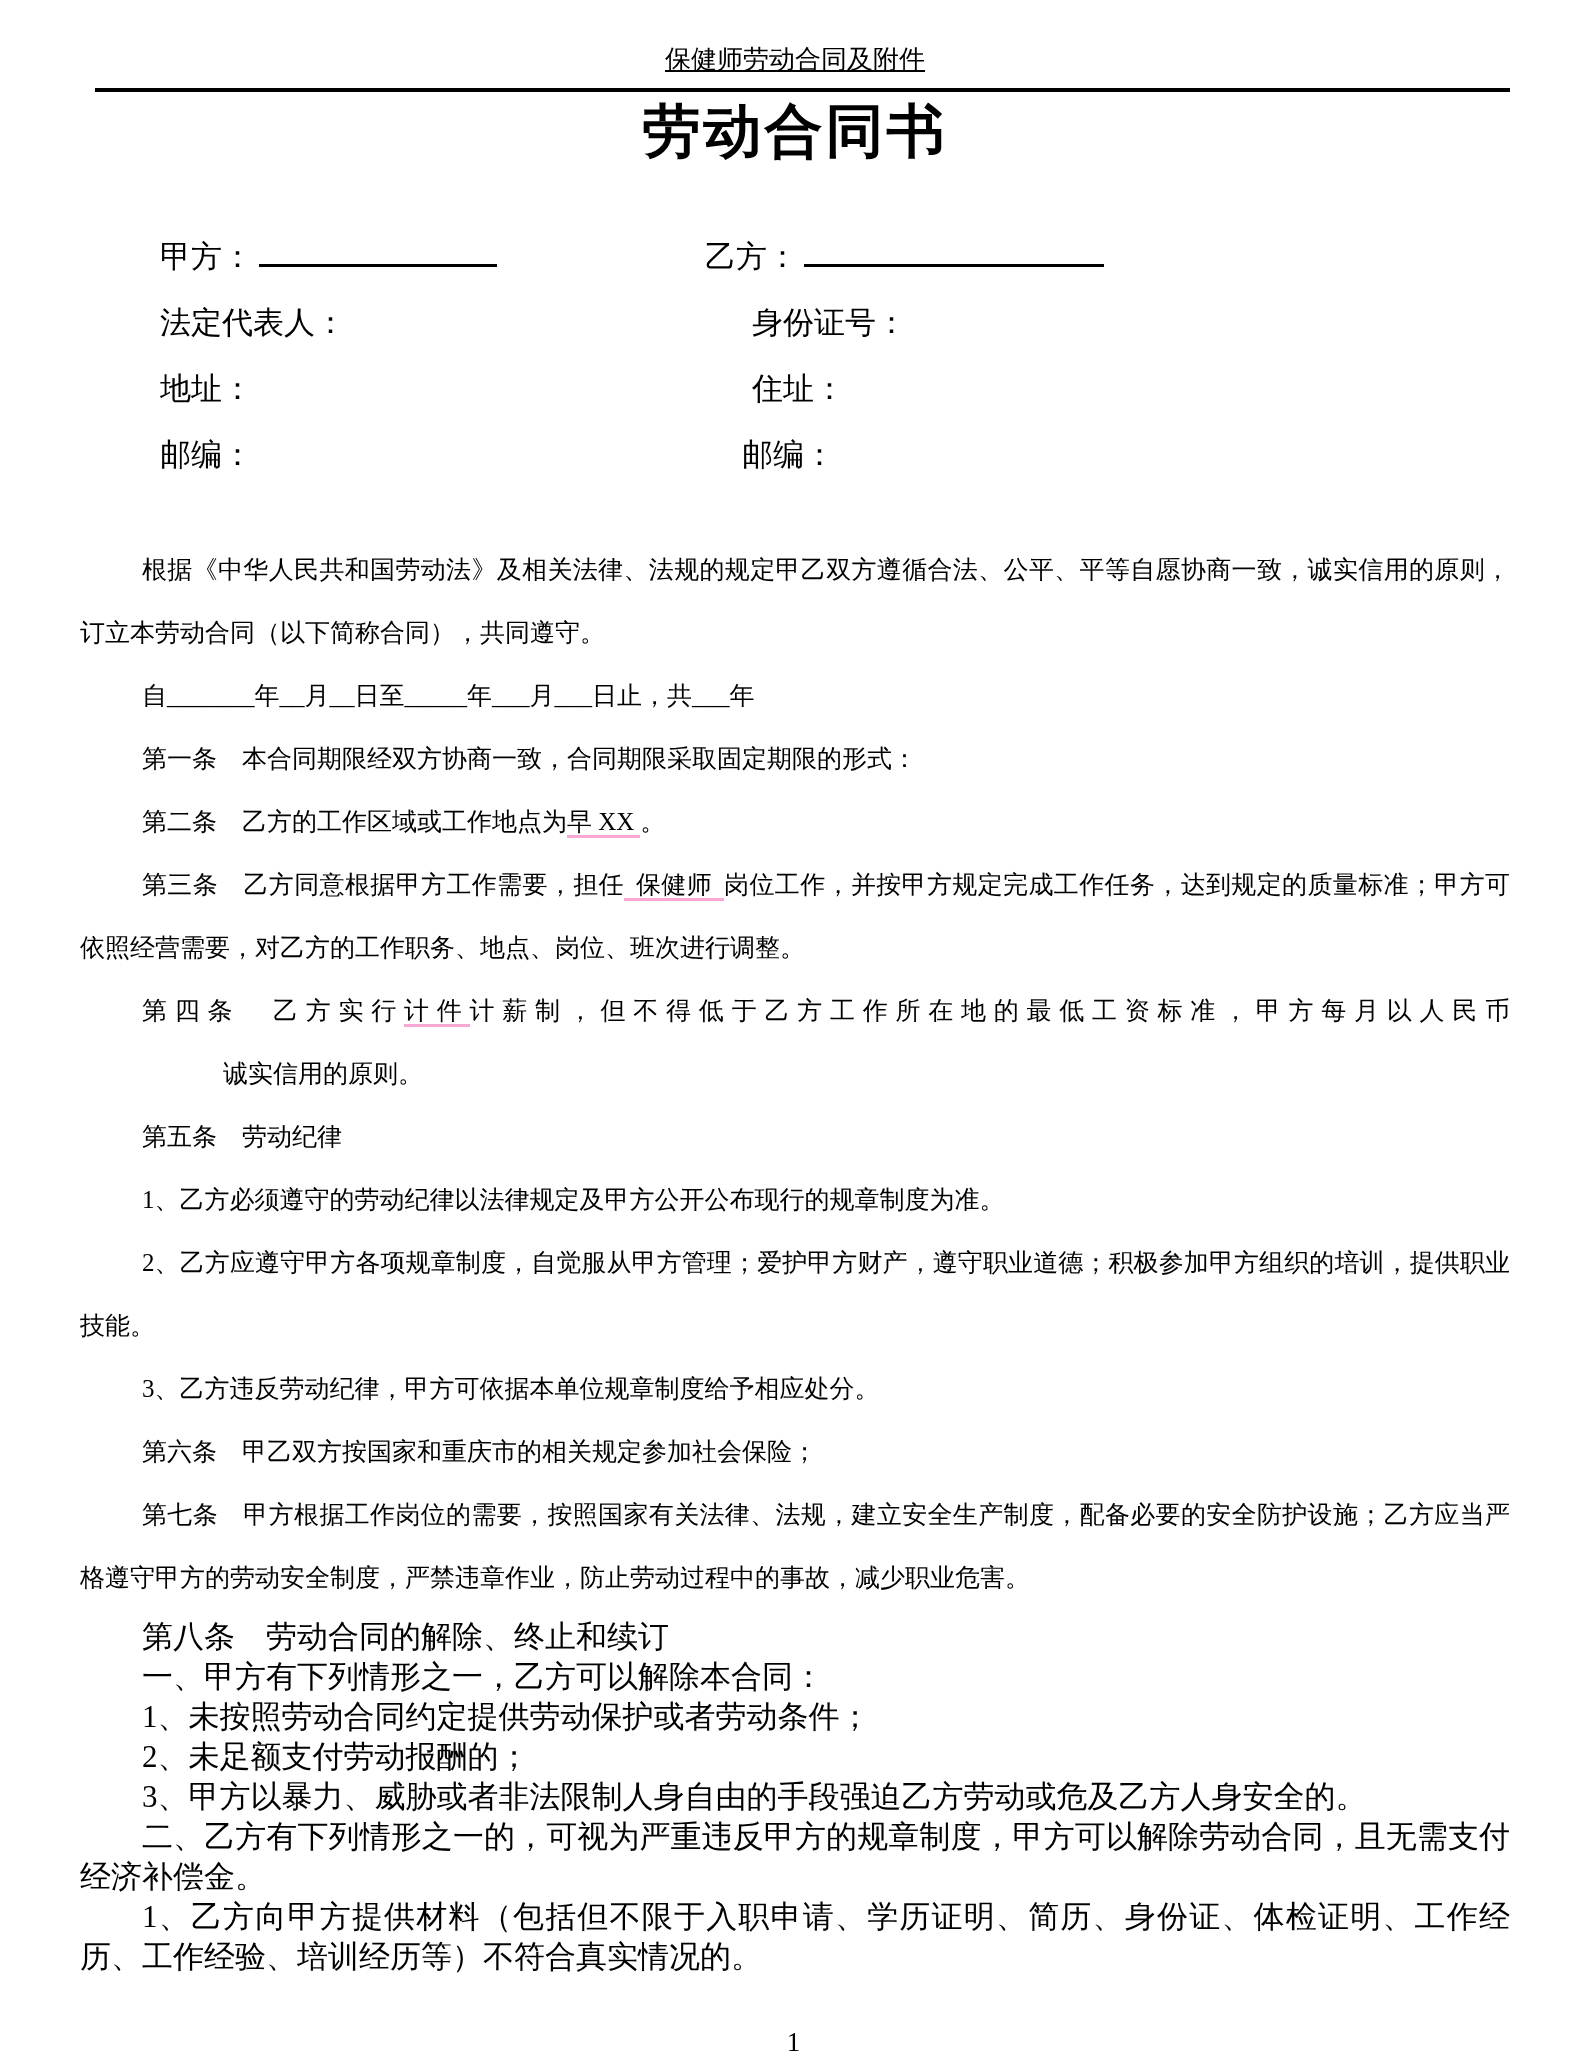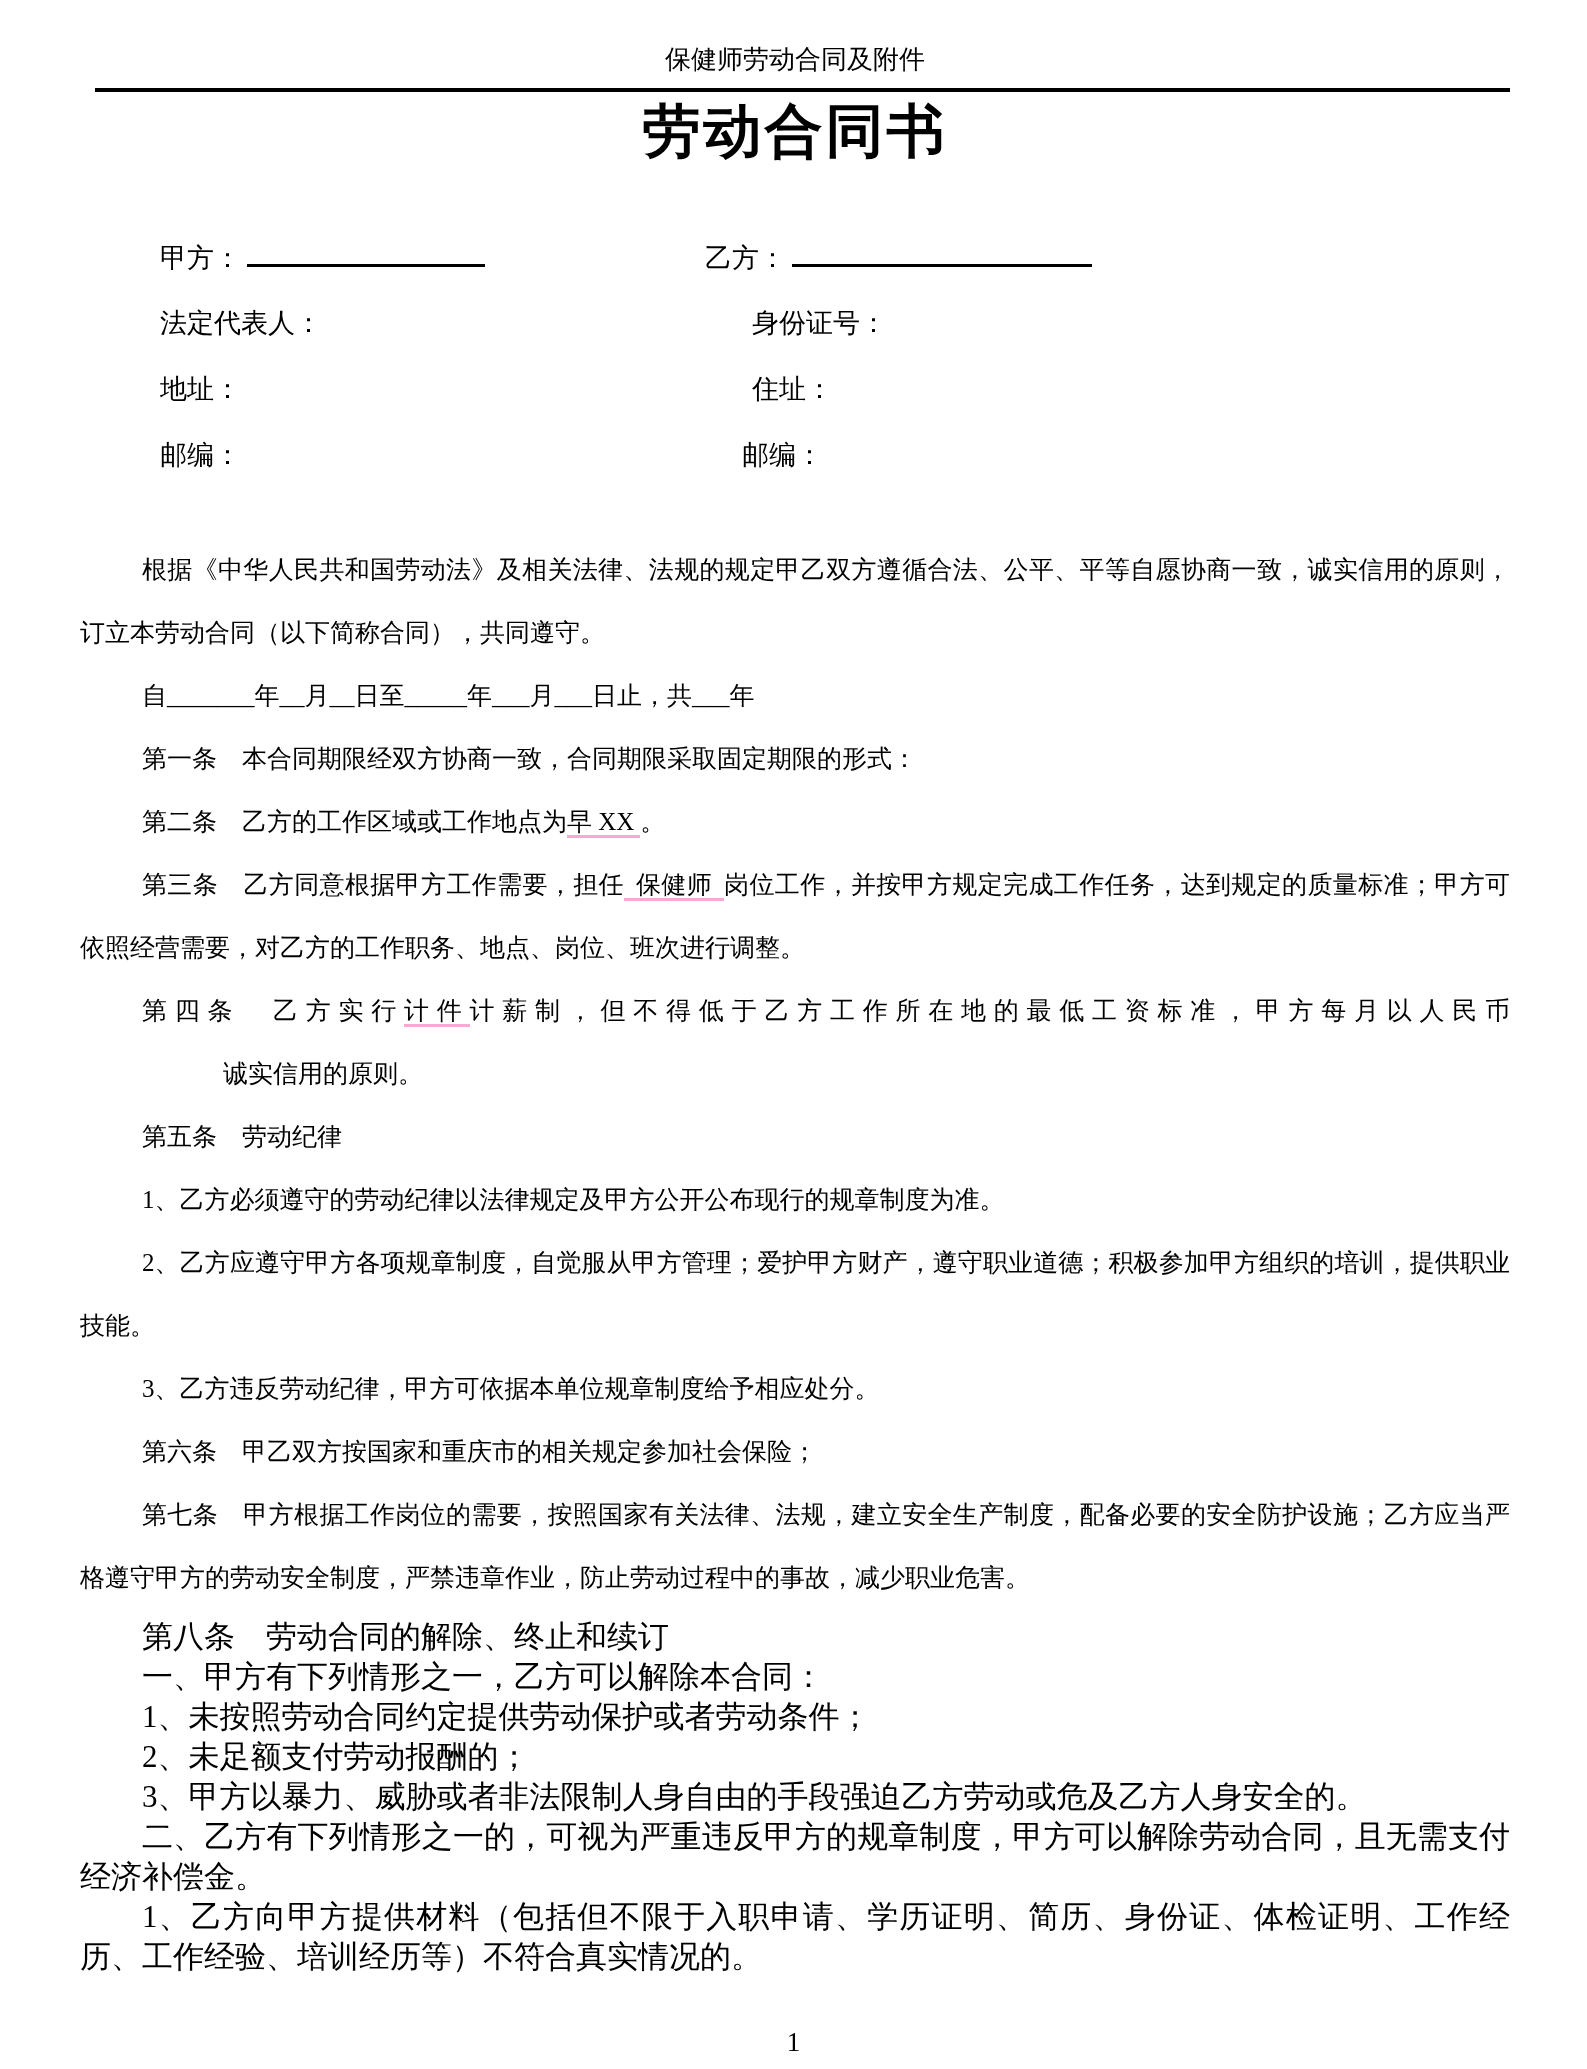--- a/index.html
+++ b/index.html
@@ -5,27 +5,28 @@
   html,body{margin:0;padding:0;}
   body{
     width:1587px;height:2069px;background:#ffffff;color:#000;
     font-family:"Liberation Serif","DejaVu Serif",serif;
     position:relative;overflow:hidden;
   }
   .content{margin:0 77px 0 80px;}
   .hdr-note{
     padding-top:42px;text-align:center;font-size:26px;line-height:34px;
     font-family:"Liberation Sans","DejaVu Sans",sans-serif;
+    text-decoration:underline;
   }
   .rule{height:4px;background:#000;margin:12px 0 0 15px;width:1415px;}
   .doc-title{
     margin-top:2px;text-align:center;font-size:58px;font-weight:bold;line-height:74px;
     font-family:"Liberation Sans","DejaVu Sans",sans-serif;letter-spacing:3px;
   }
-  .party{margin-top:56px;font-size:27px;text-align:right;}
+  .party{margin-top:56px;font-size:31px;text-align:right;}
   .party-row{position:relative;height:66px;line-height:66px;}
   .pl{position:absolute;left:80px;white-space:nowrap;}
   .pr{position:absolute;left:625px;white-space:nowrap;}
   .pr.shift{left:672px;}
   .pr.shift-sm{left:662px;}
   .blank{
     display:inline-block;border-bottom:3px solid #000;height:40px;
     vertical-align:baseline;margin-left:6px;
   }
   .blank.w-a{width:238px;}

